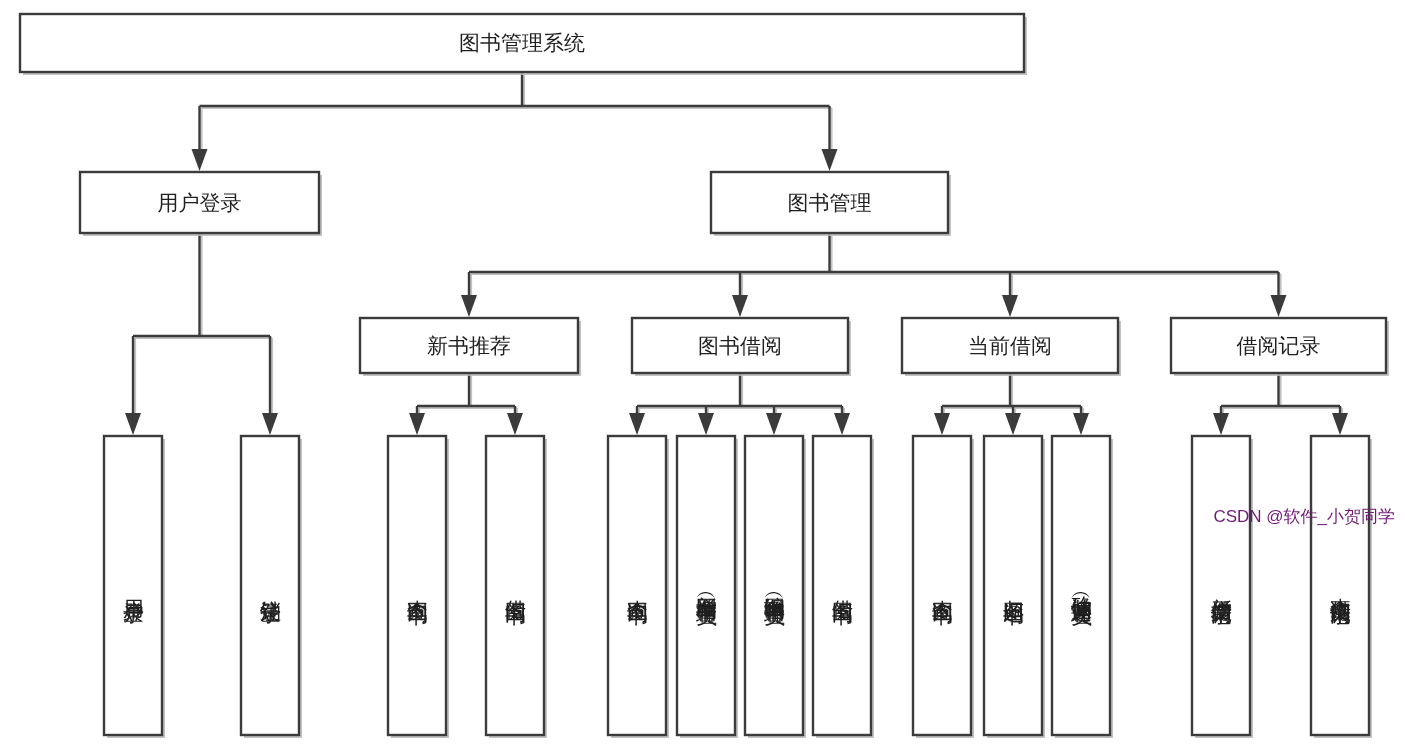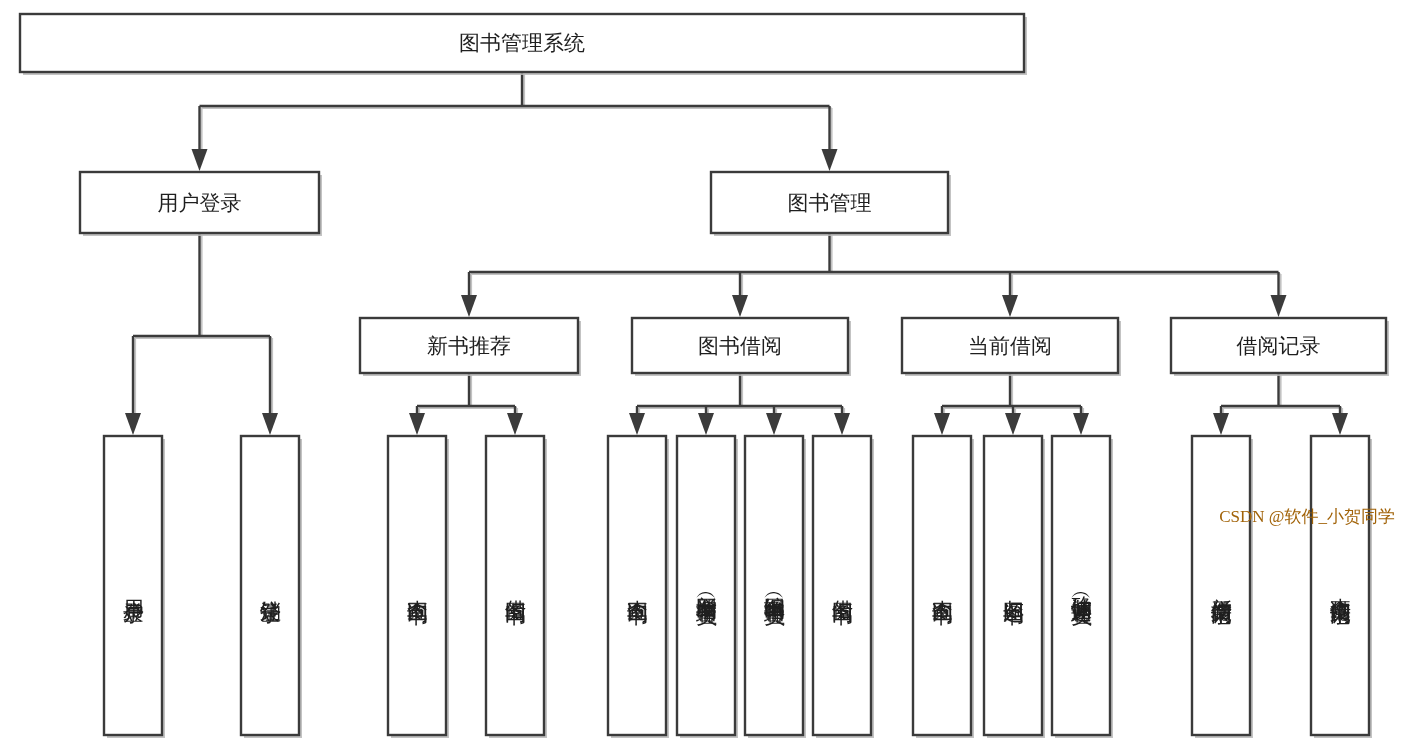--- a/index.html
+++ b/index.html
@@ -69,23 +69,23 @@
     white-space: nowrap;
     letter-spacing: 1.5px;
     line-height: 1;
     text-align: center;
     pointer-events: none;
   }
   .watermark {
     position: absolute;
     right: 10px;
     bottom: 6px;
-    font-family: Liberation Serif, serif;
+    font-family: Liberation Sans, sans-serif;
     font-size: 17px;
-    color: #a16207;
+    color: #701a75;
     white-space: nowrap;
     user-select: none;
   }
 </style>
 </head>
 <body>
 
 <div id="diagram-root">
 
   <svg class="flowchart" viewBox="0 0 1405 747">

